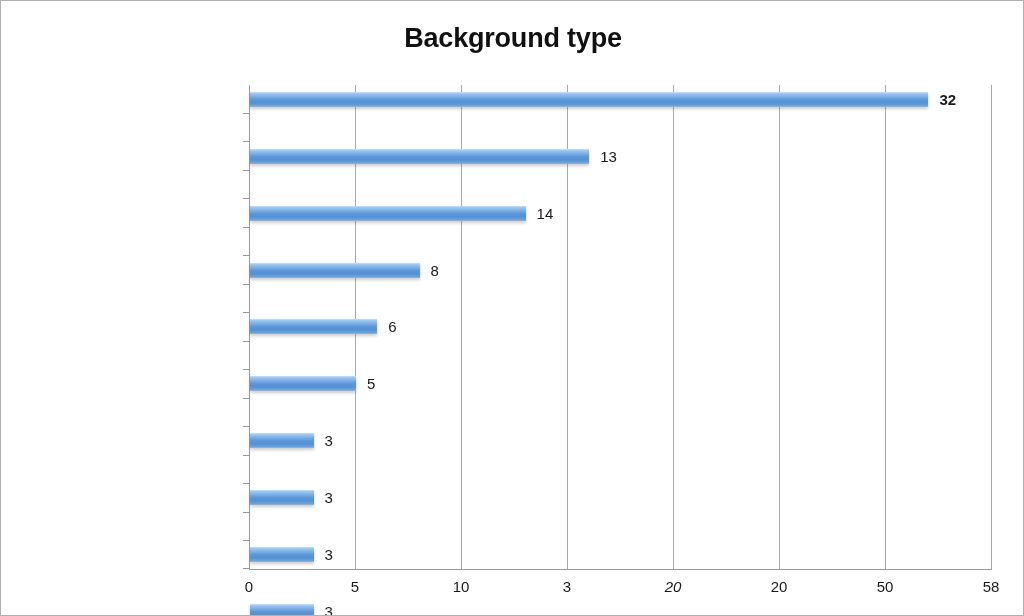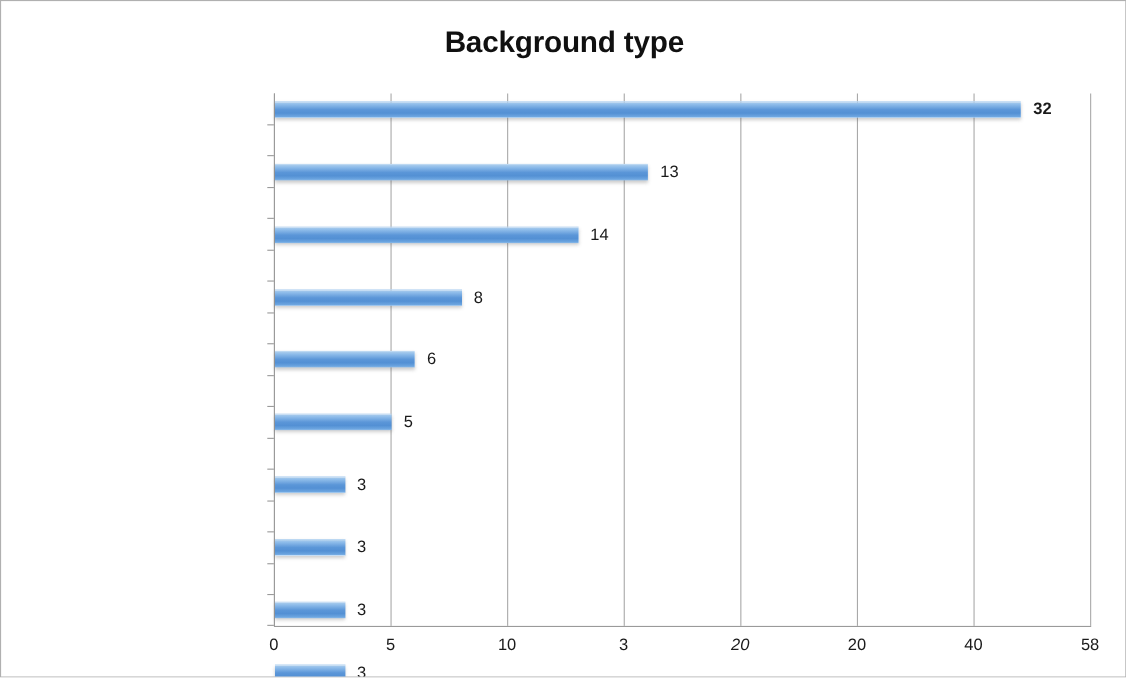--- a/index.html
+++ b/index.html
@@ -219,17 +219,17 @@
       </div>
   </div>
 
   <div id="xticks">
       <div class="xtick-label" style="left: 248px;">0</div>
       <div class="xtick-label" style="left: 354px;">5</div>
       <div class="xtick-label" style="left: 460px;">10</div>
       <div class="xtick-label" style="left: 566px;">3</div>
       <div class="xtick-label" style="left: 672px; font-style: italic;">20</div>
       <div class="xtick-label" style="left: 778px;">20</div>
-      <div class="xtick-label" style="left: 884px;">40</div>
+      <div class="xtick-label" style="left: 884px;">50</div>
       <div class="xtick-label" style="left: 990px;">58</div>
     </div>
 
 </div>
 
 </body></html>

